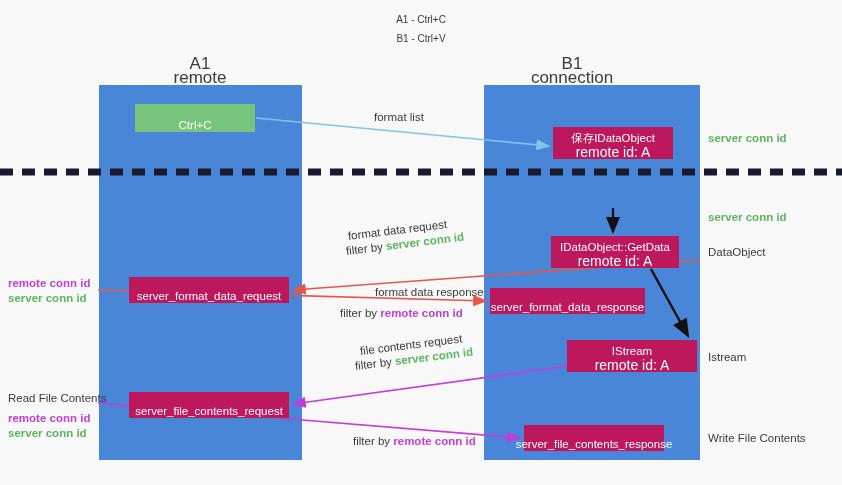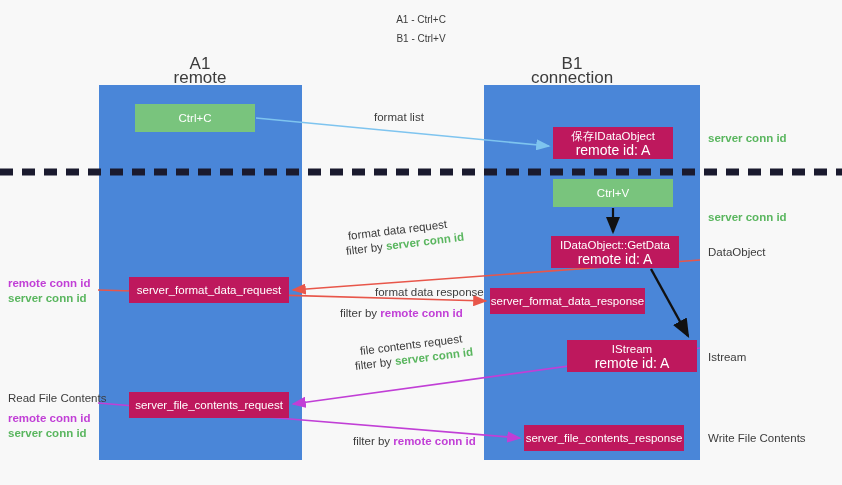--- a/index.html
+++ b/index.html
@@ -49,41 +49,41 @@
     background: #4a86d8;
   }
   #lane-a1 { left: 99px; top: 85px; width: 203px; height: 375px; }
   #lane-b1 { left: 484px; top: 85px; width: 216px; height: 375px; }
 
   
   .box {
     display: flex;
     flex-direction: column;
     align-items: center;
-    justify-content: center;
+    justify-content: flex-end;
     color: #ffffff;
     font-size: 11.5px;
     line-height: 14px;
     text-align: center;
     box-sizing: border-box;
     white-space: pre;
   }
   .box.green { background: #79c47d; }
   .box.orange { background: #be185d; }
   .box .l2 { font-size: 14px; }
 
   #box-ctrlc      { left: 135px; top: 104px;  width: 120px; height: 28px; }
   #box-savedata   { left: 553px; top: 127px;  width: 120px; height: 32px; }
   #box-ctrlv      { left: 553px; top: 179px;  width: 120px; height: 28px; }
   #box-getdata    { left: 551px; top: 236px;  width: 128px; height: 32px; }
   #box-istream    { left: 567px; top: 340px;  width: 130px; height: 32px; }
   #box-sfdreq     { left: 129px; top: 277px;  width: 160px; height: 26px; }
   #box-sfdres     { left: 490px; top: 288px;  width: 155px; height: 26px; }
   #box-sfcreq     { left: 129px; top: 392px;  width: 160px; height: 26px; }
-  #box-sfcres     { left: 524px; top: 425px;  width: 160px; height: 26px; }
+  #box-sfcres     { left: 524px; top: 425px;  width: 140px; height: 26px; }
 
   
   .side-label {
     font-size: 11.5px;
     line-height: 15px;
     white-space: pre;
   }
   .clr-green { color: #5ab65f; font-weight: bold; }
   .clr-purple { color: #c13fd6; font-weight: bold; }
   .clr-dark { color: #3c3c3c; }
@@ -177,23 +177,20 @@
 
   <div class="abs box green" id="box-ctrlc">
     <span>Ctrl+C</span>
   </div>
 
   <div class="abs box orange" id="box-savedata">
     <span>保存IDataObject</span>
     <span class="l2">remote id: A</span>
   </div>
 
-  <div class="abs box green" id="box-ctrlv">
-    <span>Ctrl+V</span>
-  </div>
 
   <div class="abs box orange" id="box-getdata">
     <span>IDataObject::GetData</span>
     <span class="l2">remote id: A</span>
   </div>
 
   <div class="abs box orange" id="box-istream">
     <span>IStream</span>
     <span class="l2">remote id: A</span>
   </div>

